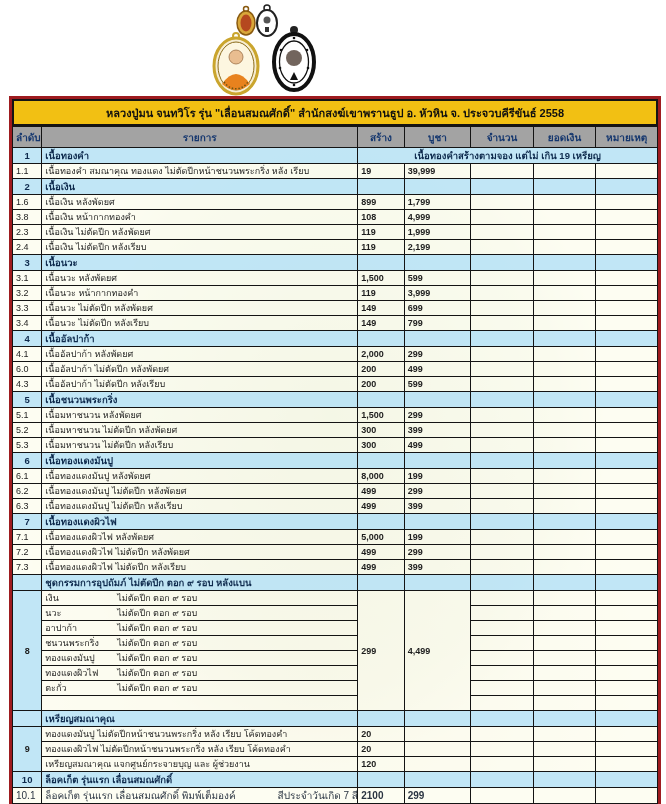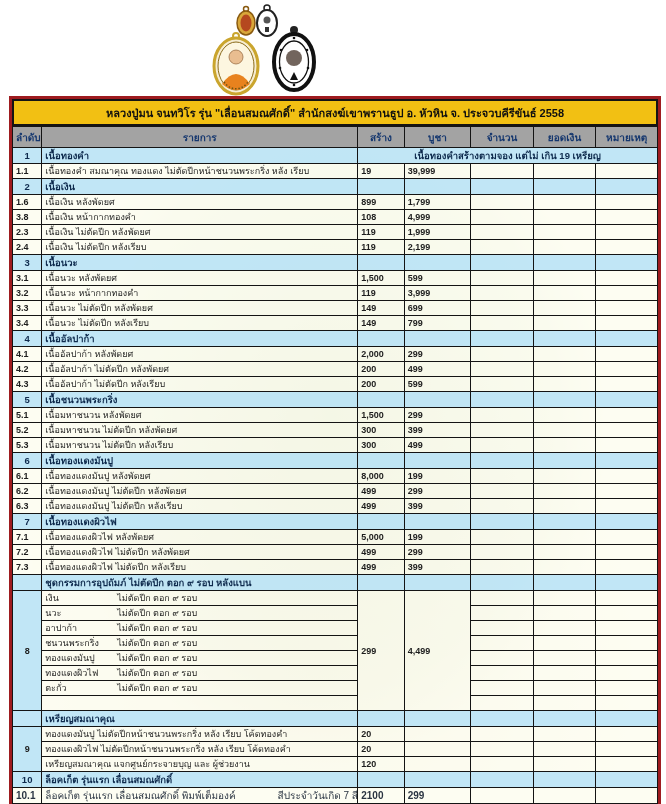--- a/index.html
+++ b/index.html
@@ -12,21 +12,21 @@
   .watermark{position:absolute;left:20px;top:50px;width:600px;height:640px;z-index:0;pointer-events:none;
      background:
        radial-gradient(ellipse at 50% 42%, rgba(150,182,118,.40), rgba(150,182,118,.16) 52%, rgba(150,182,118,0) 66%),
        radial-gradient(circle at 48% 80%, rgba(206,186,138,.28), rgba(206,186,138,0) 58%);}
   table{border-collapse:collapse;width:100%;table-layout:fixed;position:relative;z-index:1;}
   td,th{border:1px solid #141414;padding:0 3px;overflow:hidden;white-space:nowrap;}
   thead th{background:#a3a3a3;color:#14366e;font-size:10px;height:20px;font-weight:bold;}
   tbody tr{height:15px;}
   tr.sec td{background:rgba(190,229,246,.95);font-weight:bold;color:#0e2a4d;font-size:9.5px;text-align:left;}
   tr.item td{background:rgba(253,252,239,.80);font-size:9px;color:#1d1d1d;text-align:left;}
-  td.no{text-align:center;font-weight:bold;color:#0e2a4d;font-size:9px;}
+  td.no{text-align:center;font-weight:normal;color:#0e2a4d;font-size:9px;}
   tr.sec td.no{text-align:center !important;}
   td.gno{background:rgba(190,229,246,.95) !important;text-align:center !important;
          font-weight:bold;color:#0e2a4d;vertical-align:middle;}
   td.qty{text-align:left;font-weight:bold;color:#0e2a4d;font-size:9px;vertical-align:middle;}
   td.price{text-align:left;font-weight:bold;color:#d40000;font-size:9px;vertical-align:middle;margin-left:47px;}
   td.note{background:rgba(190,229,246,.95);font-weight:bold;color:#0e2a4d;font-size:9px;text-align:center !important;}
   .nm{display:inline-block;width:72px;}
   tr.smallrow td{font-size:10px;color:#2a3442;}
   .lbl2{margin-left:42px;}
 </style>
@@ -211,21 +211,21 @@
         <tr class="item">
           <td class="no">4.1</td>
           <td class="lbl"><span>เนื้ออัลปาก้า หลังพัดยศ</span></td>
           <td class="qty">2,000</td>
           <td class="price">299</td>
           <td></td>
           <td></td>
           <td></td>
         </tr>
         <tr class="item">
-          <td class="no">4.2</td>
+          <td class="no">6.0</td>
           <td class="lbl"><span>เนื้ออัลปาก้า ไม่ตัดปีก หลังพัดยศ</span></td>
           <td class="qty">200</td>
           <td class="price">499</td>
           <td></td>
           <td></td>
           <td></td>
         </tr>
         <tr class="item">
           <td class="no">4.3</td>
           <td class="lbl"><span>เนื้ออัลปาก้า ไม่ตัดปีก หลังเรียบ</span></td>

